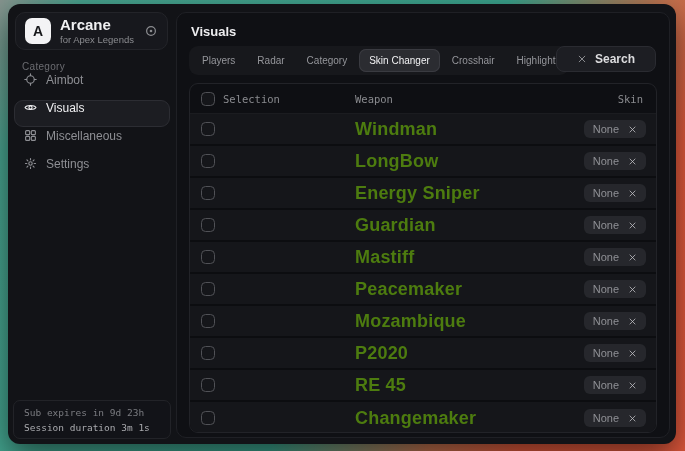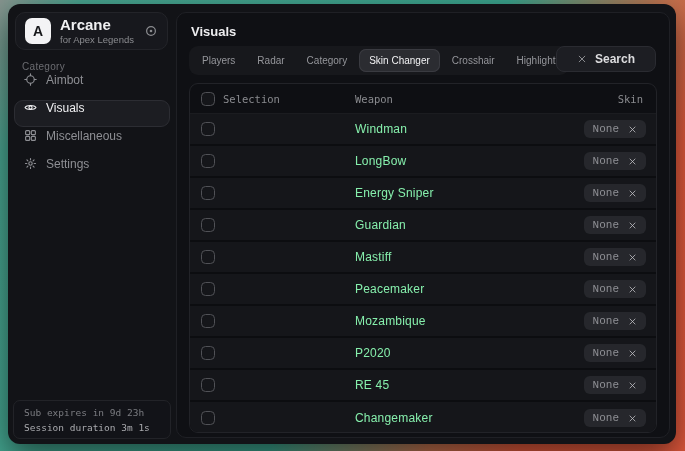--- a/index.html
+++ b/index.html
@@ -77,26 +77,26 @@
   .checkbox {
     position: absolute; left: 11px; top: 50%; transform: translateY(-50%);
     width: 14px; height: 14px; border: 1.5px solid #505156; border-radius: 4.5px;
     background: #15161a; cursor: default;
   }
   .h-selection { position: absolute; left: 33px; top: 50%; transform: translateY(-50%); }
   .h-weapon    { position: absolute; left: 165px; top: 50%; transform: translateY(-50%); }
   .h-skin      { position: absolute; right: 13px; top: 50%; transform: translateY(-50%); }
   .weapon-name {
     position: absolute; left: 165px; top: 50%; transform: translateY(-50%);
-    font-size: 12px; font-weight: 400; color: #86efac; letter-spacing: .2px;
+    font-size: 18px; font-weight: 700; color: #4d7c0f; letter-spacing: .2px;
   }
   .skin-btn {
     position: absolute; right: 10px; top: 50%; transform: translateY(-50%);
     display: flex; align-items: center; gap: 9px; background: #26272c;
-    border-radius: 6px; padding: 3px 9px; cursor: default; font-family: Liberation Mono, monospace;
+    border-radius: 6px; padding: 3px 9px; cursor: default;
   }
   .skin-btn .skin-value { font-size: 11px; color: #8f9095; }
   .skin-btn .icon { color: #c0c1c4; width: 9px; height: 9px; }
   .icon { display: inline-flex; flex: 0 0 auto; }
   .icon svg { width: 100%; height: 100%; display: block; }
   .si { width: 13px; height: 13px; }
 </style>
 </head>
 <body>
 

